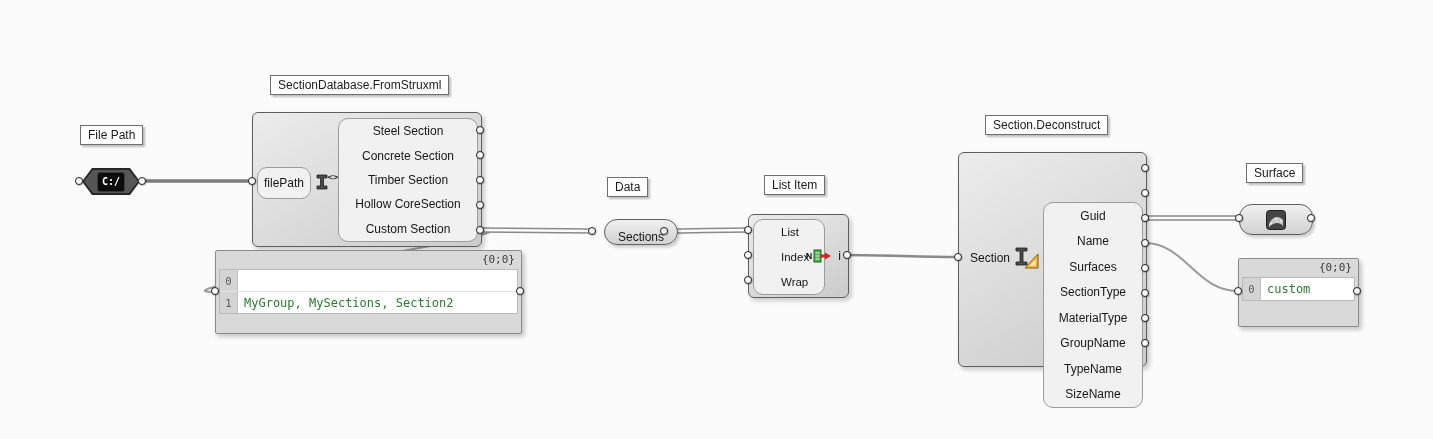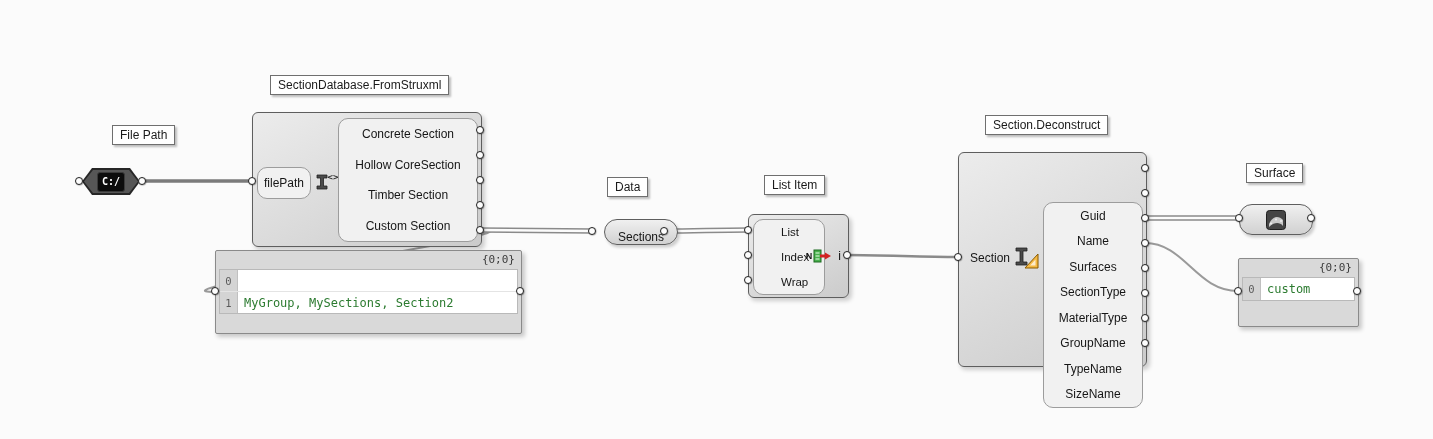--- a/index.html
+++ b/index.html
@@ -91,21 +91,21 @@
     <path class="wd-core" d="M664 231 C696 231, 716 230, 748 230"></path>
 
     <path class="w-single" d="M847 255 C884 255, 921 257, 958 257"></path>
 
     <path class="wd-base" d="M1145 218 C1177 218, 1207 218, 1239 218"></path>
     <path class="wd-core" d="M1145 218 C1177 218, 1207 218, 1239 218"></path>
 
     <path class="w-thin" d="M1145 243 C1185 243, 1196 291, 1238 291"></path>
   </svg>
 
-  <div class="tag" style="left:80px;top:125px;margin-left:32px;">File Path</div>
+  <div class="tag" style="left:80px;top:125px;">File Path</div>
   <div class="tag" style="left:270px;top:75px;">SectionDatabase.FromStruxml</div>
   <div class="tag" style="left:607px;top:177px;">Data</div>
   <div class="tag" style="left:764px;top:175px;">List Item</div>
   <div class="tag" style="left:985px;top:115px;">Section.Deconstruct</div>
   <div class="tag" style="left:1246px;top:163px;">Surface</div>
 
   <div class="hex-outer" style="left:82px;top:168px;width:58px;height:27px;">
     <div class="hex-inner">
       <div class="cdrive">C:/</div>
     </div>
@@ -115,23 +115,24 @@
     <div class="capsule" style="left:4px;top:54px;width:52px;height:30px;text-align:center;">
       <div class="row-c">filePath</div>
     </div>
     <div class="abs icon-wrap" style="left:60px;top:57px;width:26px;height:24px;">
       <svg width="26" height="24" viewBox="0 0 26 24">
         <text x="20" y="10" font-size="9" font-weight="bold" fill="#2a2a2a" text-anchor="middle" font-family="DejaVu Sans Mono, monospace">&lt;&gt;</text>
         <path d="M4 5 h10 v3 h-3.5 v8 h3.5 v3 h-10 v-3 h3.5 v-8 h-3.5 z" fill="#4a4a4a" stroke="#222" stroke-width="0.8"></path>
       </svg>
     </div>
     <div class="capsule" style="left:85px;top:5px;width:138px;height:122px;">
+      <div class="row-c">Steel Section</div>
       <div class="row-c">Concrete Section</div>
+      <div class="row-c">Timber Section</div>
       <div class="row-c">Hollow CoreSection</div>
-      <div class="row-c">Timber Section</div>
       <div class="row-c">Custom Section</div>
     </div>
   </div>
 
   <div class="panel" style="left:215px;top:250px;width:305px;height:82px;">
     <div class="panel-header">{0;0}</div>
     <div class="panel-body" style="height:43px;">
       <div class="panel-row">
         <div class="panel-index">0</div>
       </div>

